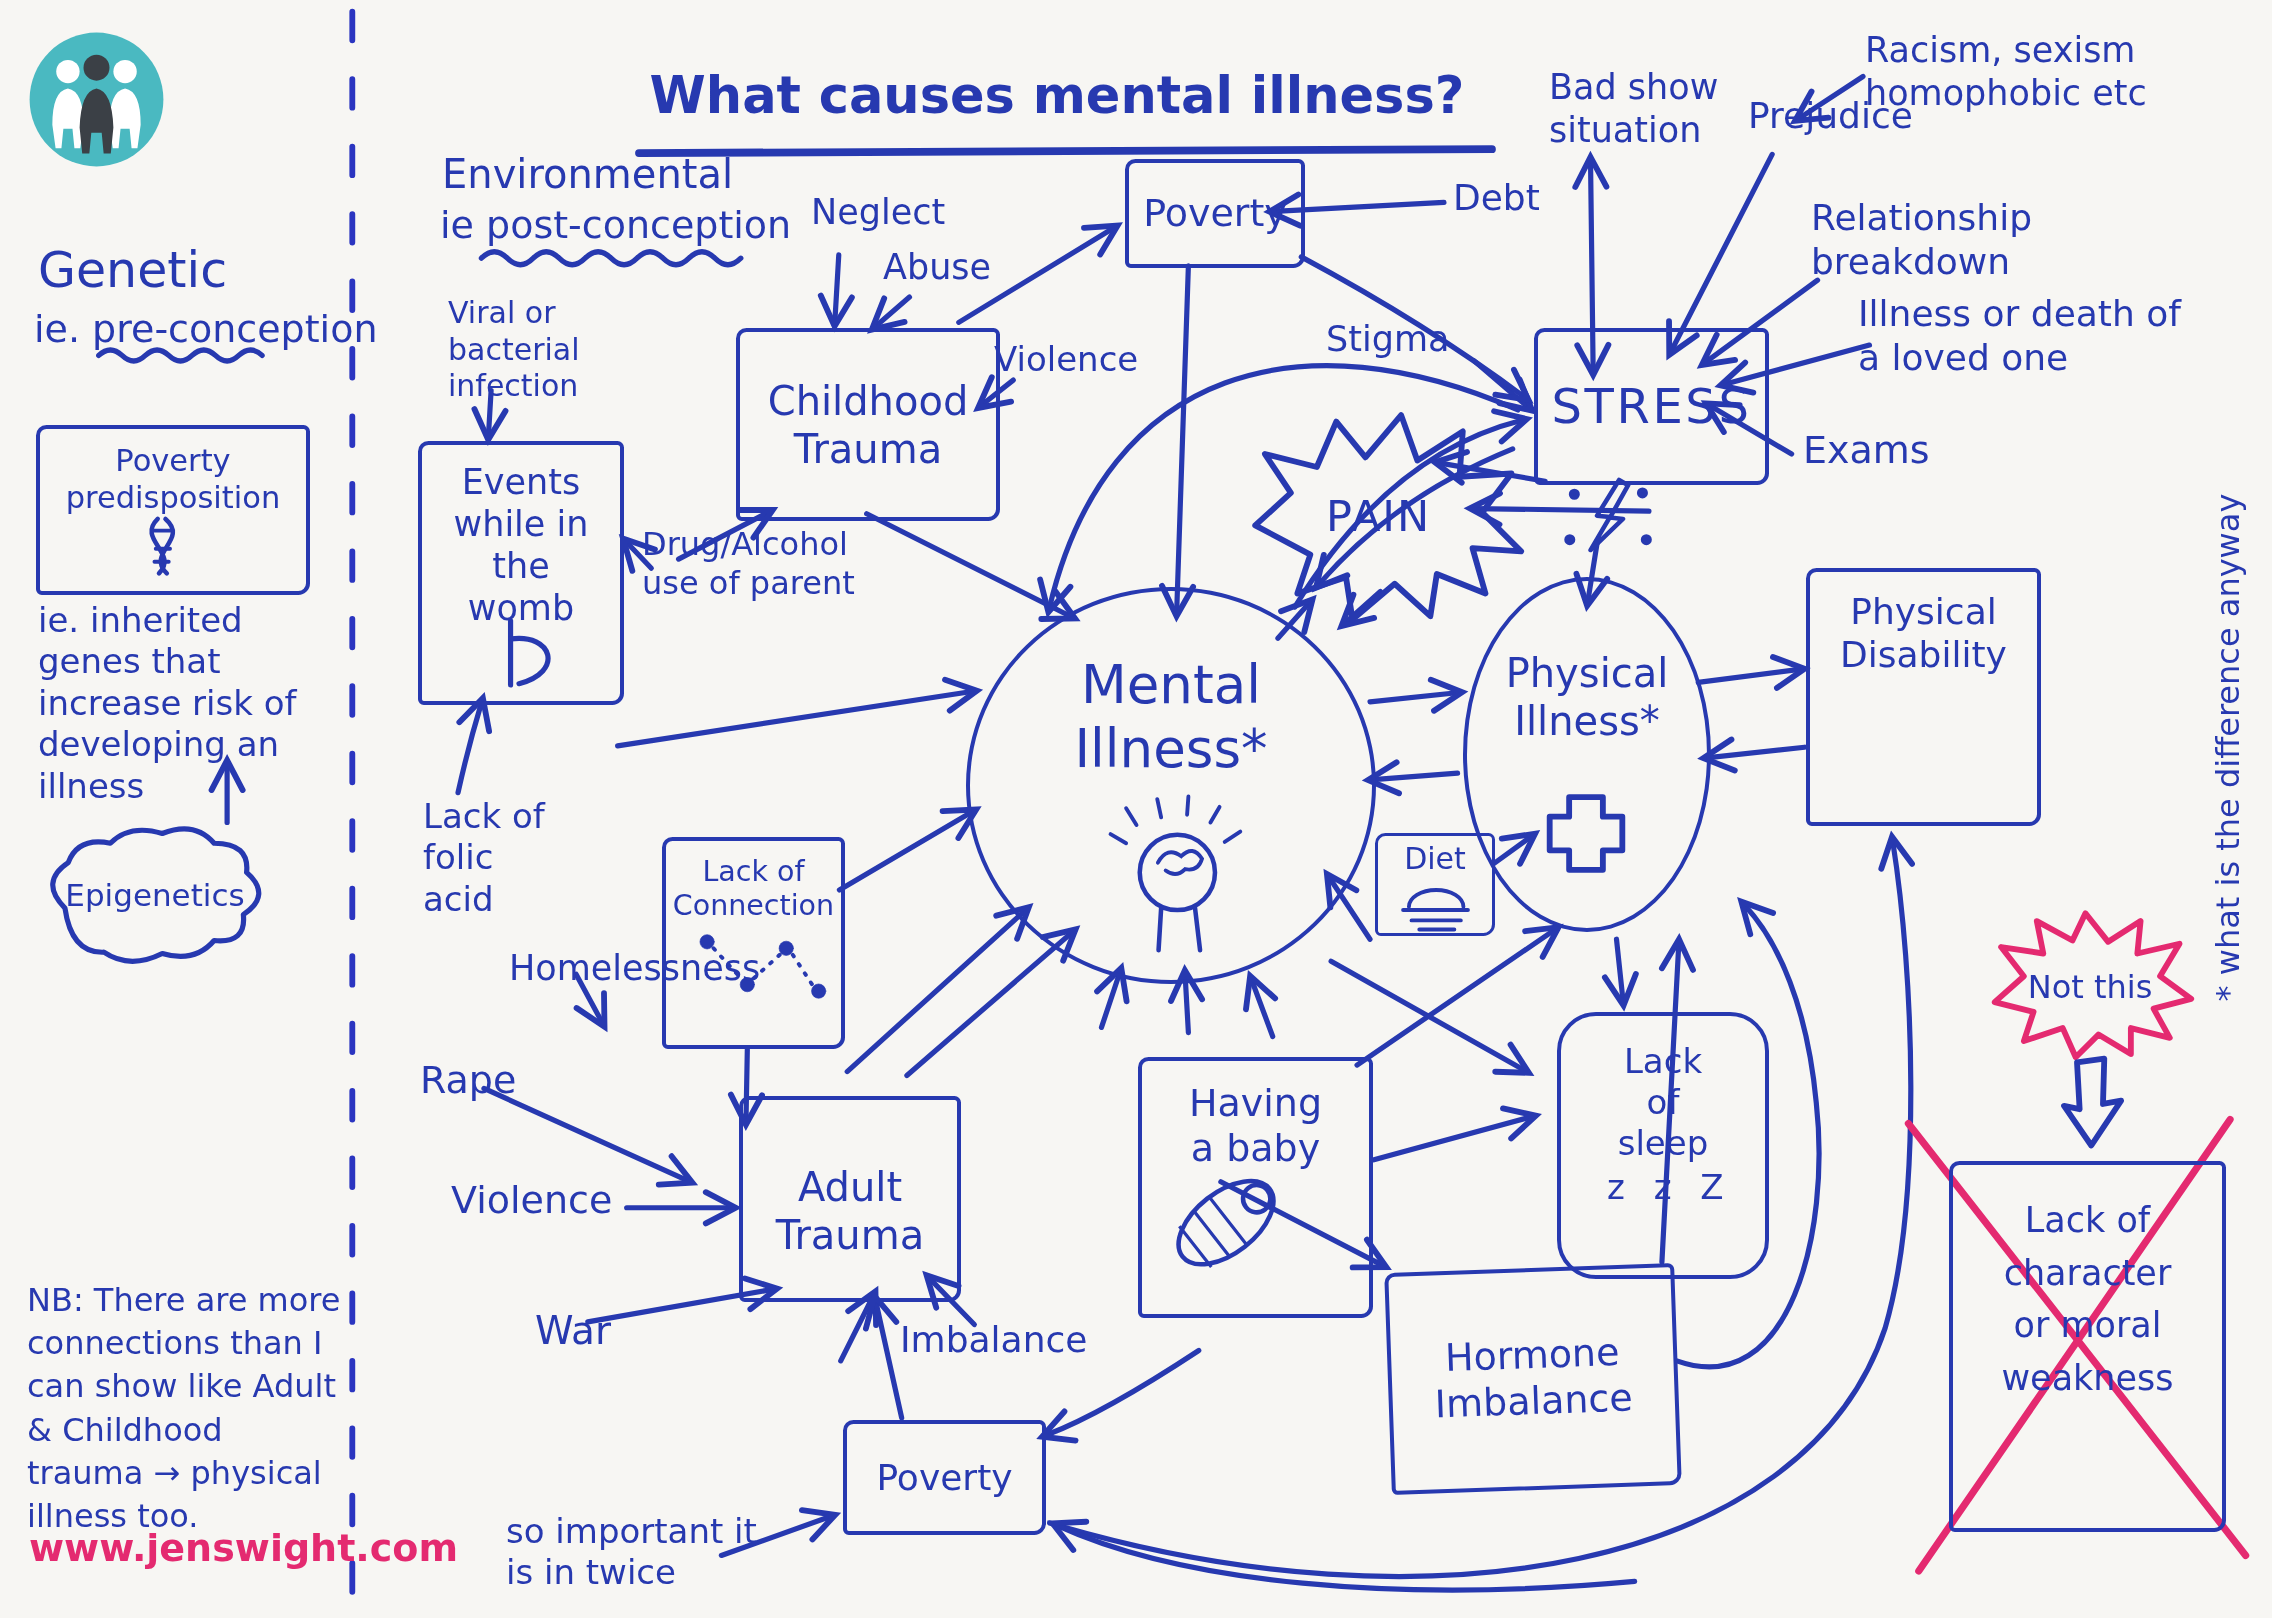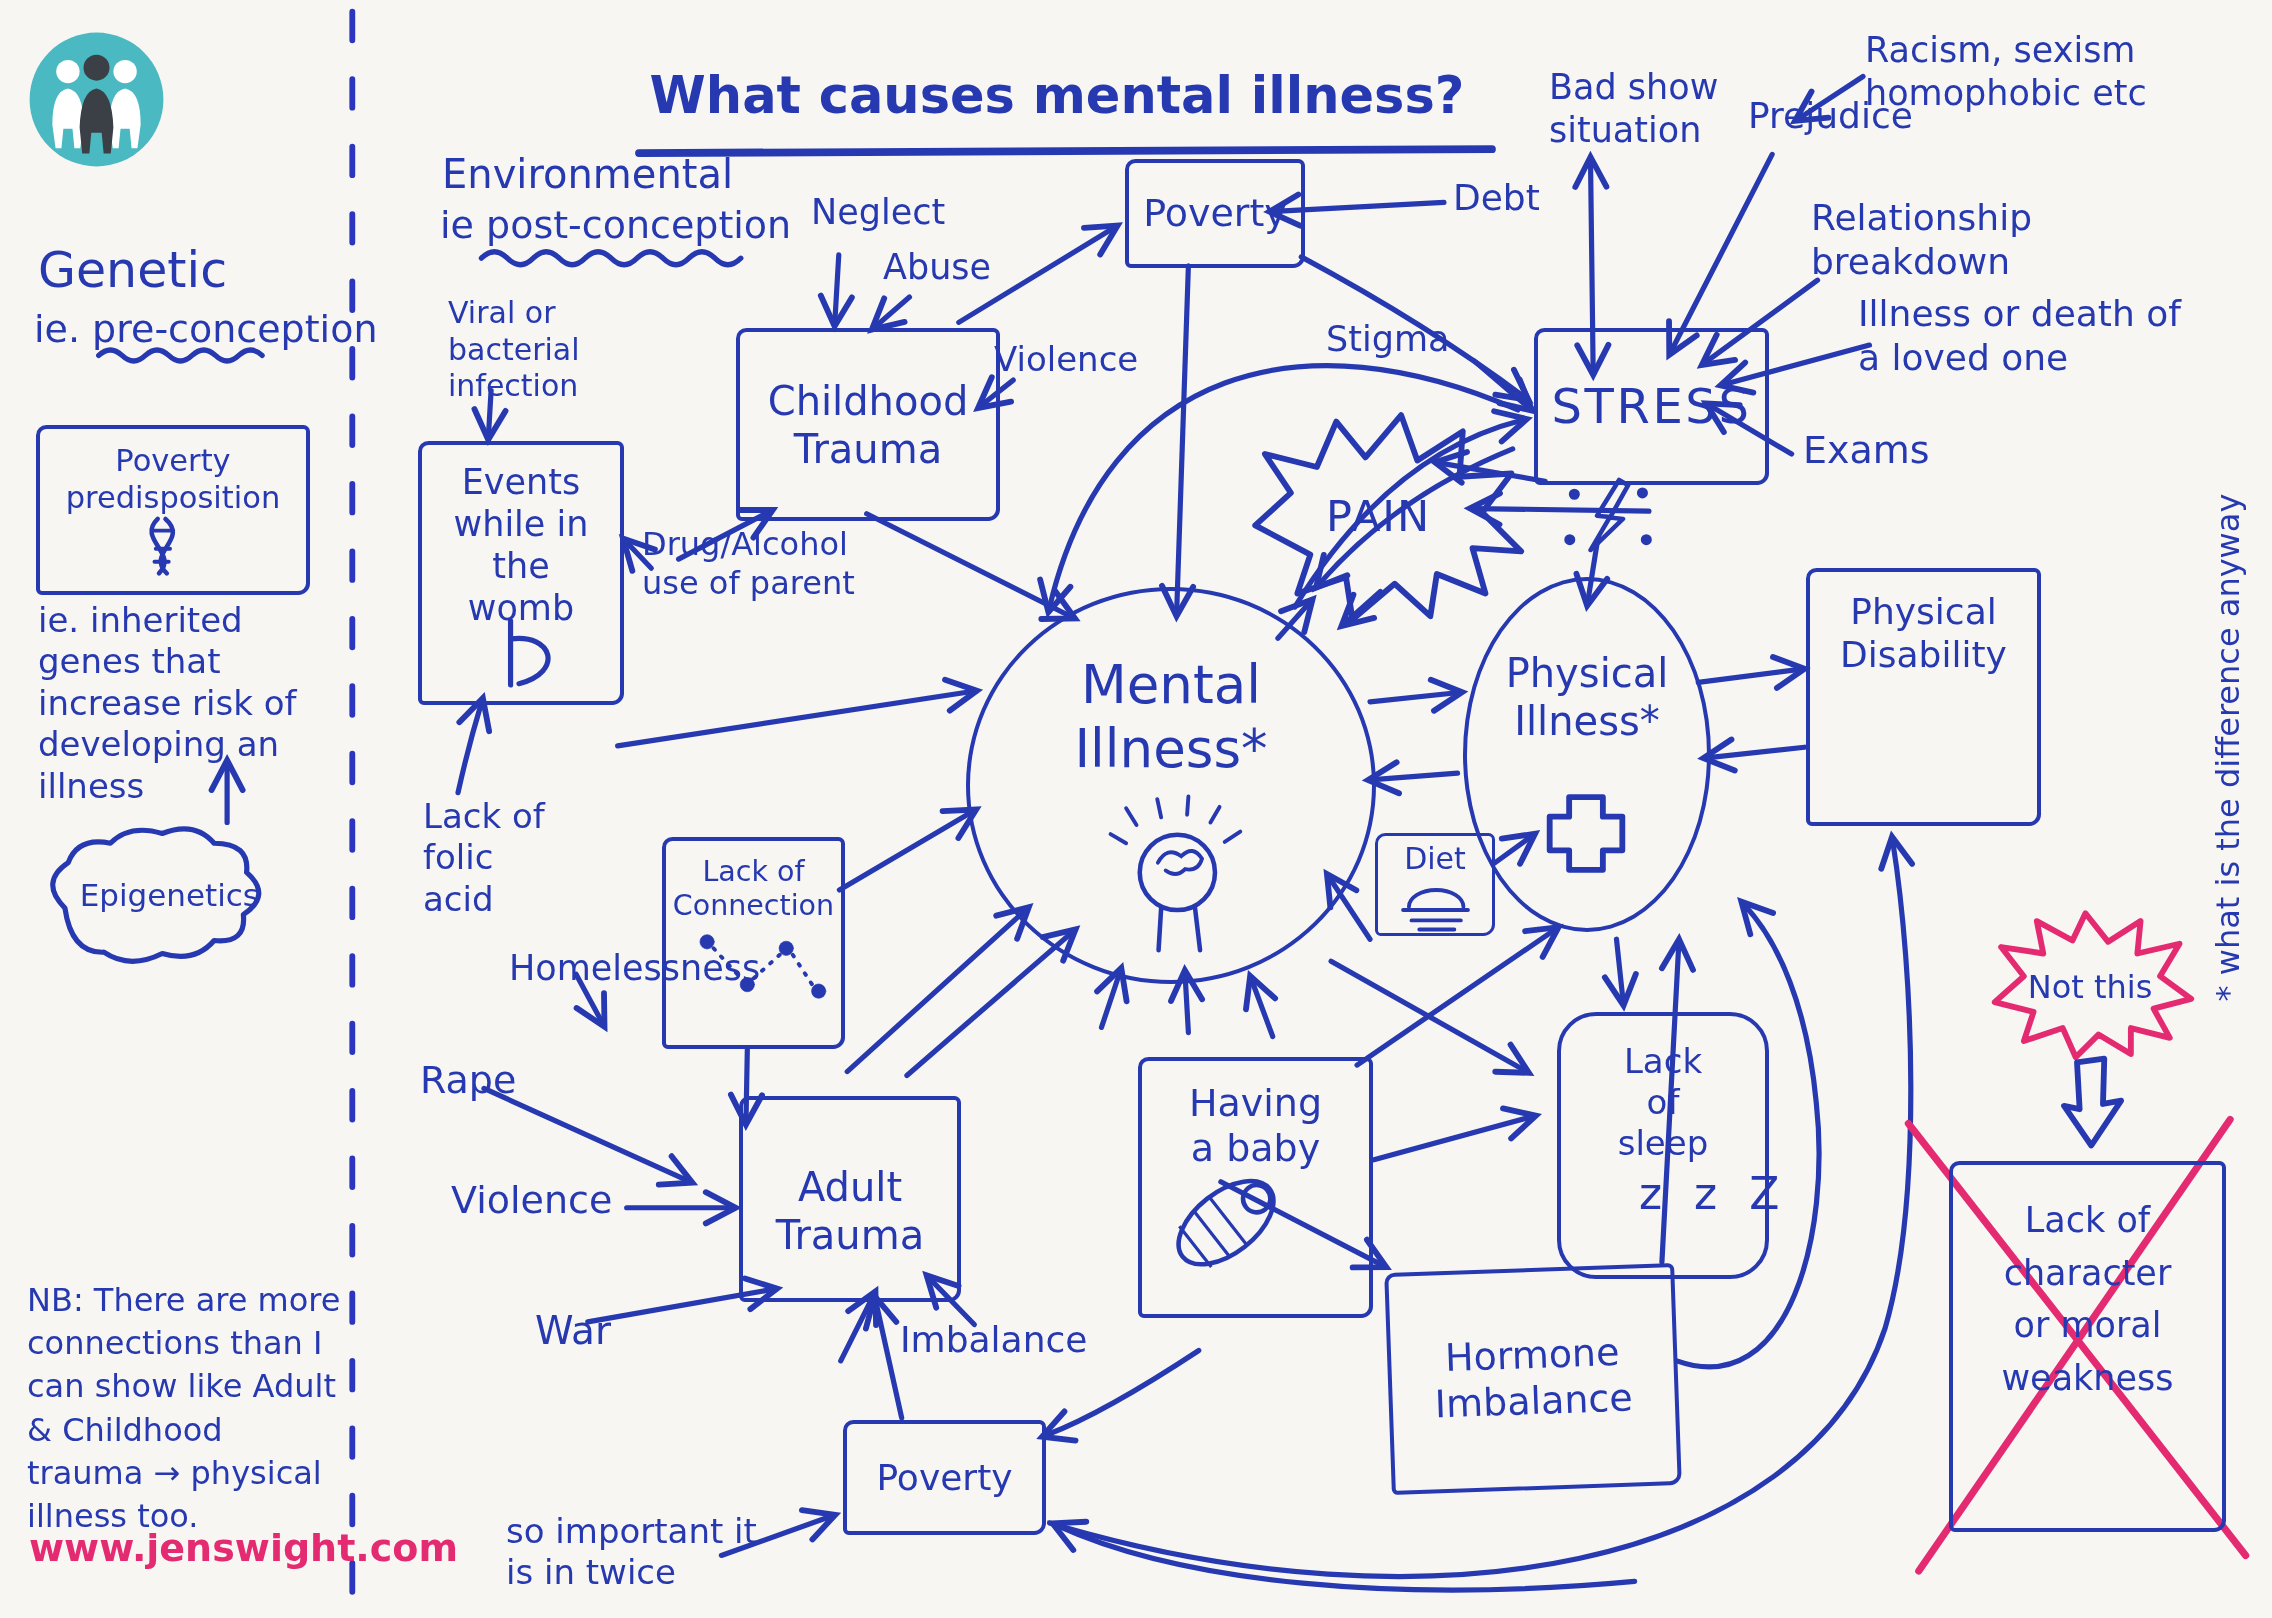--- a/index.html
+++ b/index.html
@@ -182,21 +182,21 @@
 
   <div class="lbl" style="left:38px;top:241px;font-size:49px;">Genetic</div>
   <div class="lbl" style="left:34px;top:306px;font-size:38px;">ie. pre-conception</div>
 
   <div class="box top" style="left:36px;top:425px;width:266px;height:162px;">
     <span style="font-size:30.5px;padding-top:14.3px;width:246px;">Poverty predisposition</span>
   </div>
 
   <div class="lbl" style="left:38px;top:600px;width:293px;font-size:34px;">ie. inherited genes that increase risk of developing an illness</div>
 
-  <div class="lbl ctr nowrap" style="left:51px;top:877px;width:208px;font-size:31px;text-align:right;">Epigenetics</div>
+  <div class="lbl ctr nowrap" style="left:51px;top:877px;width:208px;font-size:31px;">Epigenetics</div>
 
   <div class="lbl" style="left:27px;top:1279px;width:319px;font-size:32px;line-height:1.35;">NB: There are more connections than I can show like Adult &amp; Childhood trauma → physical illness too.</div>
 
   <div class="lbl pink nowrap" style="left:29px;top:1525px;font-size:38px;font-weight:bold;">www.jenswight.com</div>
 
   <div class="lbl ctr nowrap" style="left:616px;top:65px;width:882px;font-size:51px;font-weight:bold;">What causes mental illness?</div>
 
   <div class="lbl" style="left:442px;top:150px;font-size:40px;">Environmental</div>
   <div class="lbl" style="left:440px;top:202px;font-size:38px;">ie post-conception</div>
 
@@ -259,21 +259,21 @@
     <span style="font-size:40px;width:169px;margin-top:24px;">Adult Trauma</span>
   </div>
 
   <div class="box top" style="left:1138px;top:1057px;width:227px;height:253px;">
     <span style="font-size:38px;width:162px;padding-top:19.5px;">Having a baby</span>
   </div>
 
   <div class="box top" style="left:1557px;top:1012px;width:204px;height:259px;border-radius:39px;">
     <span style="font-size:34px;width:110px;padding-top:25px;">Lack of sleep</span>
   </div>
-  <div class="lbl nowrap" style="left:1607px;top:1167px;font-size:44px;letter-spacing:9px;margin-left:32px;">z z Z</div>
+  <div class="lbl nowrap" style="left:1607px;top:1167px;font-size:34px;letter-spacing:9px;">z z Z</div>
 
   <div class="box" style="left:1388px;top:1268px;width:282px;height:214px;transform:rotate(-2deg);">
     <span style="font-size:38px;width:214px;">Hormone Imbalance</span>
   </div>
 
   <div class="box" style="left:843px;top:1420px;width:195px;height:107px;">
     <span style="font-size:36px;">Poverty</span>
   </div>
 
   <div class="box top" style="left:1375px;top:833px;width:114px;height:97px;border-width:3.9px;">

